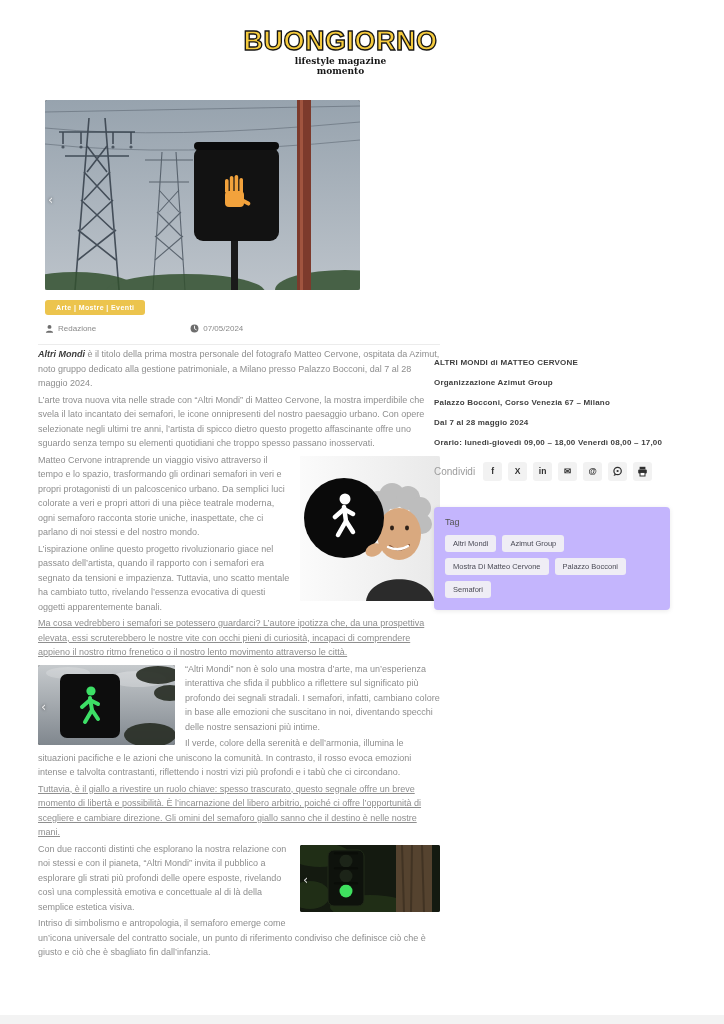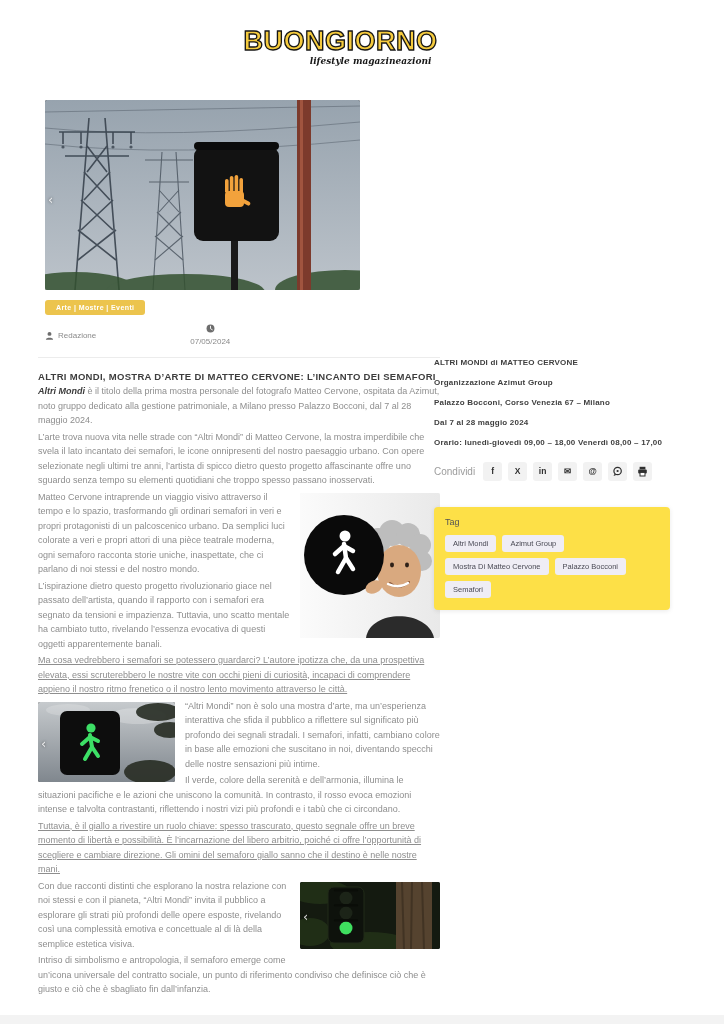--- a/index.html
+++ b/index.html
@@ -9,42 +9,42 @@
     -webkit-font-smoothing:antialiased;
   }
   
   .site-header{position:absolute;top:28px;left:0;width:681px;text-align:center;}
   .logo-main{
     display:inline-block;font-weight:bold;font-size:27px;letter-spacing:.5px;
     color:#f5cb3e;-webkit-text-stroke:1.3px #151515;
     text-shadow:0 0 1px #151515;line-height:1;
   }
   .logo-sub{
-    width:182px;margin:1px auto 0;display:flex;justify-content:flex-end;
-    font-family:"DejaVu Serif",serif;font-style:italic;font-weight:bold;
-    font-size:9px;color:#171717;
+    width:182px;margin:1px auto 0;display:flex;justify-content:space-between;
+    font-family:"DejaVu Serif",serif;font-weight:bold;
+    font-size:9px;color:#171717;flex-direction:column;
   }
   
   .main-col{position:absolute;left:38px;top:100px;width:402px;}
   .media{position:relative;border-radius:2px;overflow:hidden;background:#222;}
   .media svg{display:block;}
   .hero-media{width:315px;height:190px;margin-left:7px;}
   .carousel-prev{
     position:absolute;left:3px;top:52%;transform:translateY(-50%);
     color:rgba(255,255,255,.85);font-size:13px;line-height:1;cursor:pointer;
     text-shadow:0 0 3px rgba(0,0,0,.6);font-family:"DejaVu Sans",sans-serif;
   }
   .badge{
     display:inline-block;margin:10px 0 0 7px;background:#ecc44d;color:#ffffff;
     font-size:7px;font-weight:bold;letter-spacing:.4px;padding:4px 11px;
     border-radius:3px;cursor:pointer;
   }
   .meta-row{display:flex;align-items:center;margin:9px 0 0 7px;color:#8a8a8a;font-size:8px;gap:48px;}
   .meta-item{display:flex;align-items:center;gap:4px;}
-  .meta-item + .meta-item{margin-left:46px;flex-direction:column;}
+  .meta-item + .meta-item{margin-left:46px;}
   .meta-row svg{display:block;}
   .rule{border:none;border-top:1px solid #ececec;margin:11px 0 0 0;}
   .article-title{
     margin:13px 0 0 0;font-size:9.5px;font-weight:bold;color:#3d3d3d;
     letter-spacing:.3px;
   }
   .article p{
     font-size:9px;line-height:14.5px;color:#8e8e8e;margin:2px 0;
   }
   .lead-strong{font-weight:bold;font-style:italic;color:#3c3c3c;}
@@ -60,39 +60,39 @@
   }
   .share-row{display:flex;align-items:center;margin-top:14px;}
   .share-label{font-size:10px;color:#9c9c9c;margin-right:8px;}
   .share-btn{
     width:19px;height:19px;border-radius:3px;background:#f2f2f2;border:none;
     display:flex;align-items:center;justify-content:center;margin-right:6px;
     font-size:8.5px;color:#2f2f2f;font-weight:bold;cursor:pointer;padding:0;
     font-family:"Liberation Sans",sans-serif;
   }
   .tag-card{
-    margin-top:26px;background:#fde047;border-radius:4px;
+    margin-top:26px;background:#c4b5fd;border-radius:4px;
     box-shadow:0 1px 5px rgba(0,0,0,.09);padding:10px 11px 12px;
   }
   .tag-title{font-size:9px;color:#555555;margin:0 0 8px 0;}
   .tag-list{display:flex;flex-wrap:wrap;gap:6px;}
   .tag-pill{
     background:#efedf5;color:#4a4a55;font-size:7.5px;padding:4px 8px;
     border-radius:3px;cursor:pointer;white-space:nowrap;
   }
   .footer-strip{position:absolute;left:0;bottom:0;width:724px;height:9px;background:#f3f3f3;}
 </style>
 </head>
 <body>
 
 <header class="site-header">
   <div class="logo-main">BUONGIORNO</div>
   <div class="logo-sub">
     <span>lifestyle magazine</span>
-    <span>azioni</span>
+    <span>momento</span>
   </div>
 </header>
 
 <div class="main-col">
 
   <div class="media hero-media">
     <svg width="315" height="190" viewBox="0 0 315 190" xmlns="http://www.w3.org/2000/svg">
       <defs>
         <linearGradient id="sky1" x1="0" y1="0" x2="0" y2="1">
           <stop offset="0" stop-color="#97a3ae"></stop>
@@ -171,21 +171,20 @@
       <svg width="9" height="9" viewBox="0 0 10 10">
         <circle cx="5" cy="5" r="4.4" fill="#6d6d6d"></circle>
         <path d="M5 2.4 L5 5.2 L7 6.4" stroke="#ffffff" stroke-width="1" fill="none" stroke-linecap="round"></path>
       </svg>
       <span>07/05/2024</span>
     </span>
   </div>
 
   <hr class="rule">
 
-  <h1 class="article-title">ALTRI MONDI, MOSTRA D’ARTE DI MATTEO CERVONE: L’INCANTO DEI SEMAFORI</h1>
 
   <div class="article">
     <p><span class="lead-strong">Altri Mondi</span><span> è il titolo della prima mostra personale del fotografo Matteo Cervone, ospitata da Azimut, noto gruppo dedicato alla gestione patrimoniale, a Milano presso Palazzo Bocconi, dal 7 al 28 maggio 2024.</span></p>
 
     <p>L’arte trova nuova vita nelle strade con “Altri Mondi” di Matteo Cervone, la mostra imperdibile che svela il lato incantato dei semafori, le icone onnipresenti del nostro paesaggio urbano. Con opere selezionate negli ultimi tre anni, l’artista di spicco dietro questo progetto affascinante offre uno sguardo senza tempo su elementi quotidiani che troppo spesso passano inosservati.</p>
 
     <div class="media float-right-media">
       <svg width="140" height="145" viewBox="0 0 140 145" xmlns="http://www.w3.org/2000/svg">
         <defs>
           <linearGradient id="pbg" x1="0" y1="0" x2="1" y2="0">
@@ -218,21 +217,21 @@
           <path d="M0 -11 L2 3" fill="none"></path>
           <path d="M0 -9 L-9 -1 M0 -9 L9 -4" fill="none"></path>
           <path d="M2 3 L-6 17 M2 3 L9 14" fill="none"></path>
         </g>
 
         <ellipse cx="74" cy="94" rx="9" ry="6" fill="#d9a97f" transform="rotate(-25 74 94)"></ellipse>
       </svg>
     </div>
 
     <p>Matteo Cervone intraprende un viaggio visivo attraverso il tempo e lo spazio, trasformando gli ordinari semafori in veri e propri protagonisti di un palcoscenico urbano. Da semplici luci colorate a veri e propri attori di una pièce teatrale moderna, ogni semaforo racconta storie uniche, inaspettate, che ci parlano di noi stessi e del nostro mondo.</p>
-    <p>L’ispirazione dietro questo progetto rivoluzionario giace nel passato dell’artista, quando il rapporto con i semafori era segnato da tensioni e impazienza. Tuttavia, uno scatto mentale ha cambiato tutto, rivelando l’essenza evocativa di questi oggetti apparentemente banali.</p>
+    <p>L’ispirazione online questo progetto rivoluzionario giace nel passato dell’artista, quando il rapporto con i semafori era segnato da tensioni e impazienza. Tuttavia, uno scatto mentale ha cambiato tutto, rivelando l’essenza evocativa di questi oggetti apparentemente banali.</p>
     <p class="clear">Ma cosa vedrebbero i semafori se potessero guardarci? L’autore ipotizza che, da una prospettiva elevata, essi scruterebbero le nostre vite con occhi pieni di curiosità, incapaci di comprendere appieno il nostro ritmo frenetico o il nostro lento movimento attraverso le città.</p>
 
     <div class="media float-left-media">
       <svg width="137" height="80" viewBox="0 0 137 80" xmlns="http://www.w3.org/2000/svg">
         <defs>
           <linearGradient id="sky2" x1="0" y1="0" x2="0" y2="1">
             <stop offset="0" stop-color="#c6cacd"></stop>
               <stop offset="1" stop-color="#80878e"></stop>
           </linearGradient>
           <radialGradient id="glow2">

